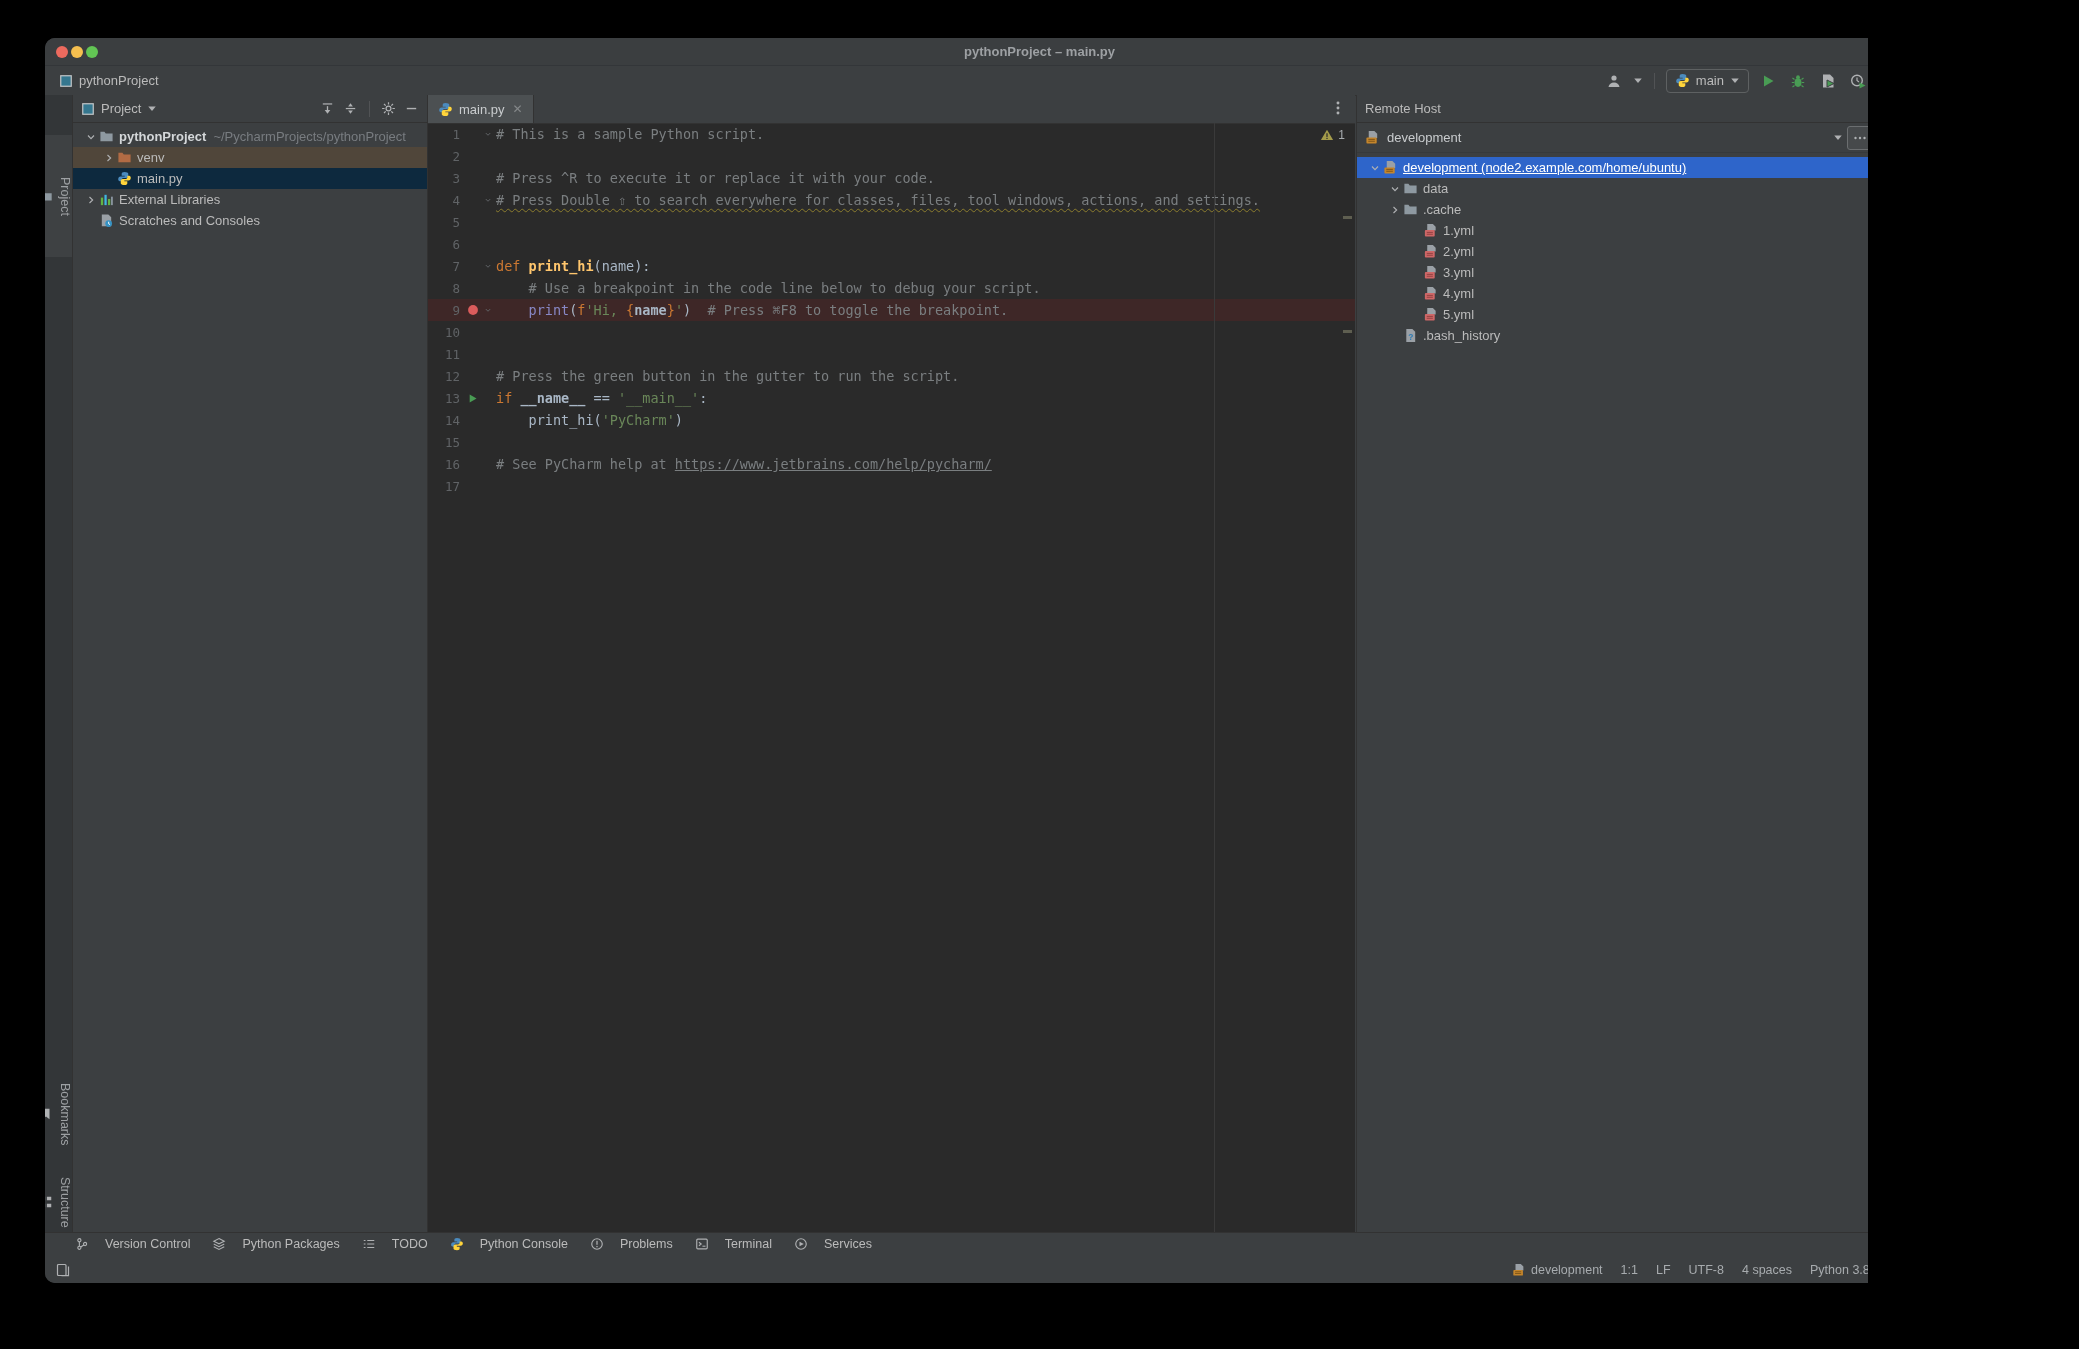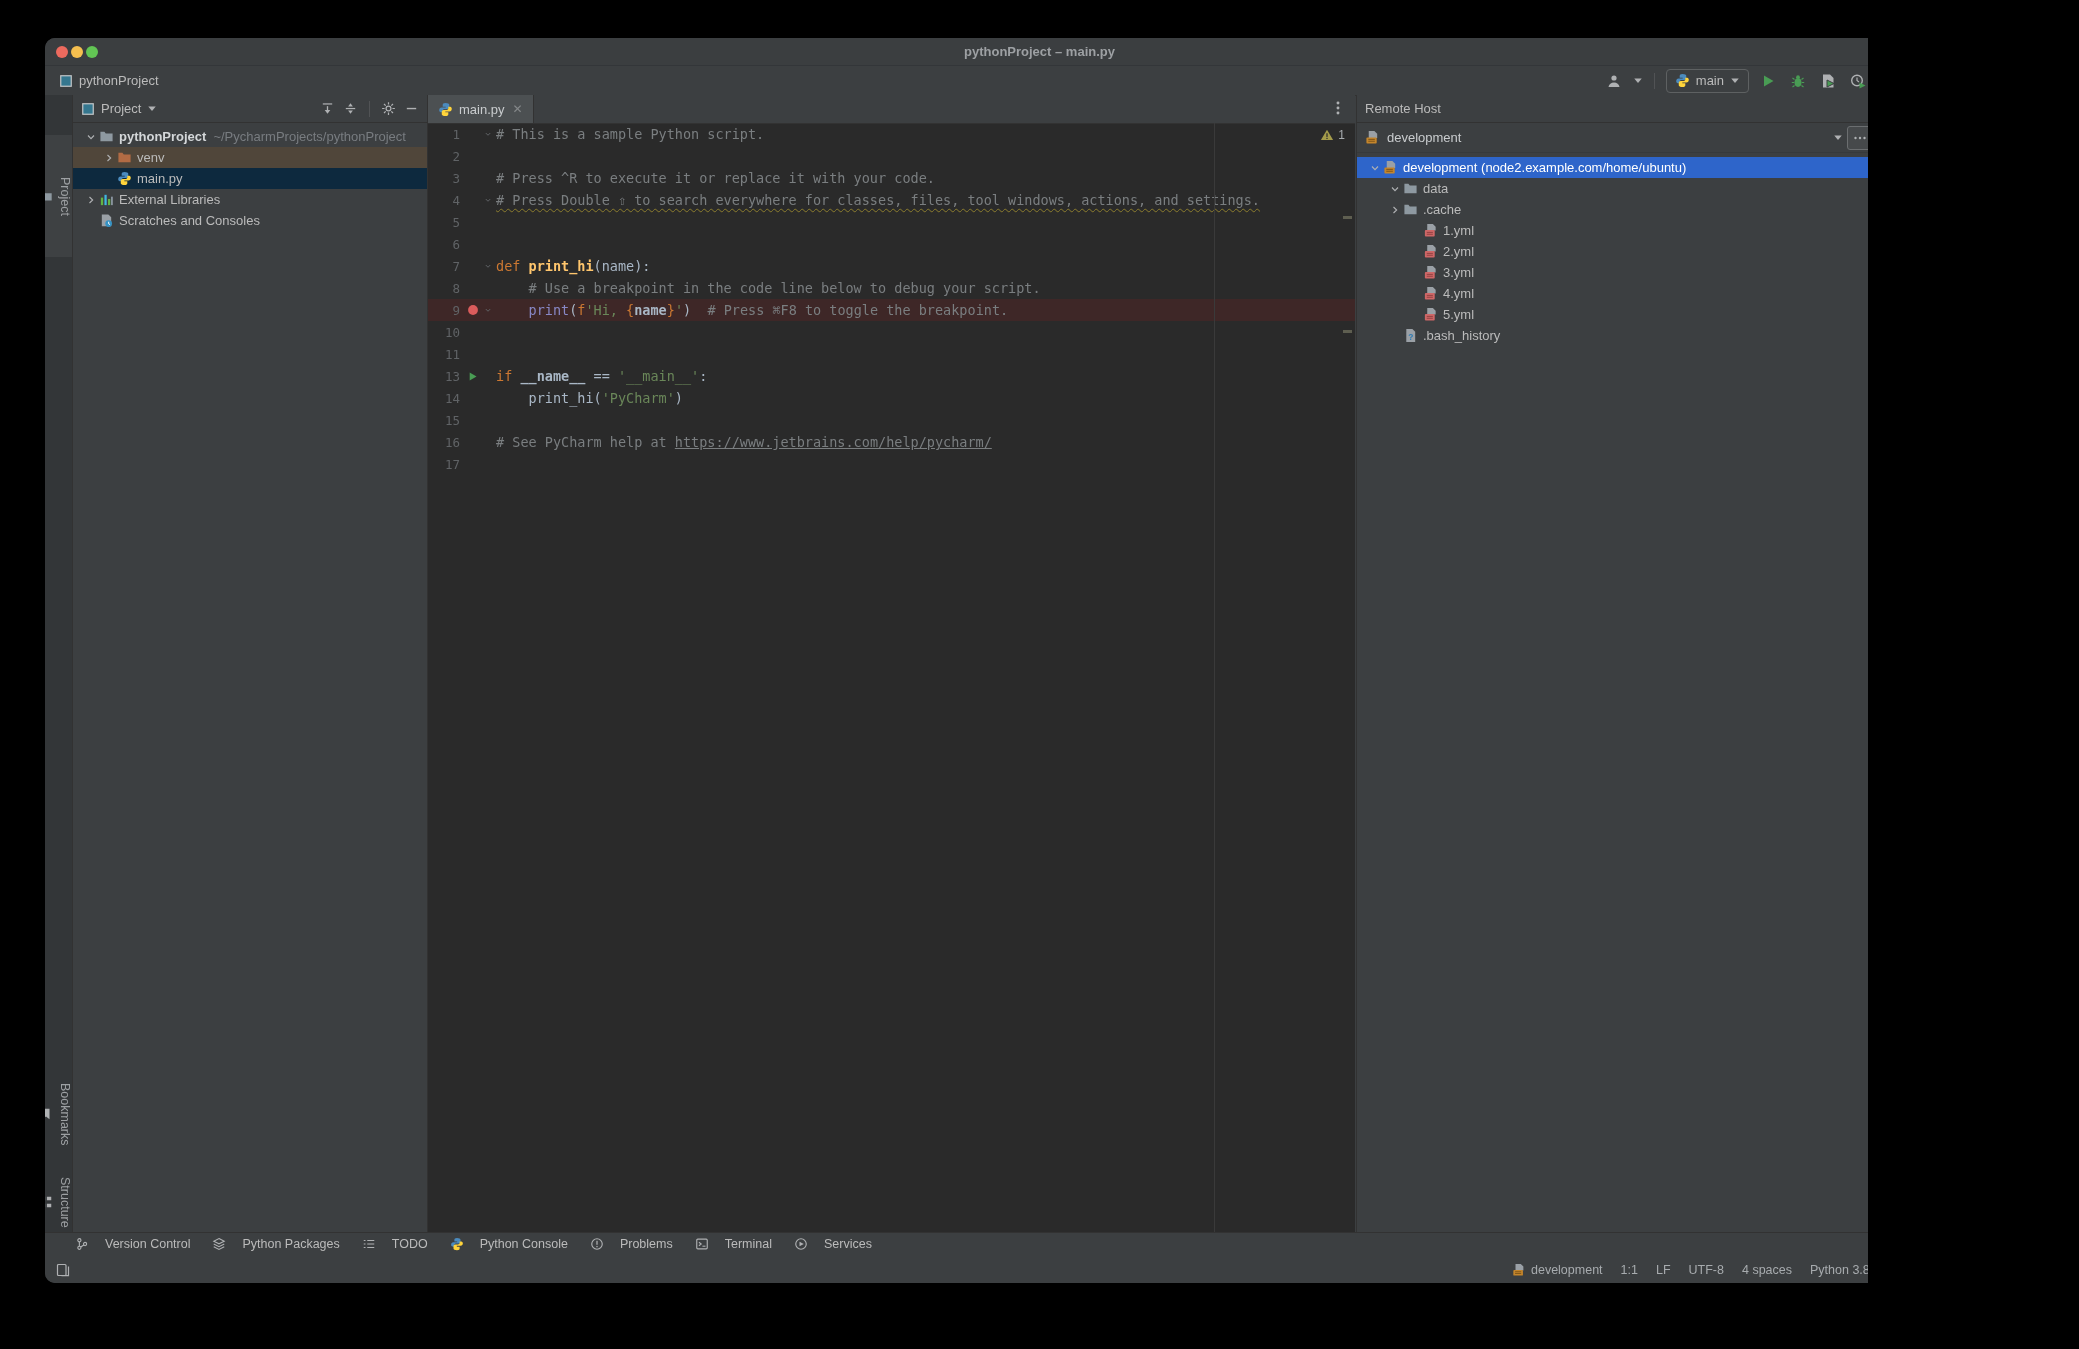--- a/index.html
+++ b/index.html
@@ -44,21 +44,21 @@
   .project-panel{position:absolute;left:28px;top:57px;width:354px;bottom:51px;background:#3C3F41;
                  border-right:1px solid #323232;overflow:hidden;}
   .tree{position:absolute;left:0;right:0;top:31px;}
   .tree-row{height:21px;display:flex;align-items:center;font-size:13px;color:#BBBBBB;white-space:nowrap;}
   .t-chev{width:15px;height:15px;flex:0 0 15px;display:flex;align-items:center;justify-content:center;}
   .t-icon{width:16px;height:16px;flex:0 0 16px;display:flex;align-items:center;justify-content:center;margin-right:5px;}
   .t-label.bold{font-weight:bold;color:#D4D7D9;}
   .t-suffix{color:#787C80;margin-left:7px;}
   .r-venv{background:#50463A;}
   .r-seldim{background:#0D293E;}
-  .r-selblue{background:#2E65CA;color:#FFFFFF;}
+  .r-selblue{background:#2E65CA;color:#FFFFFF;text-decoration:underline;}
 
   
   .editor{position:absolute;left:383px;top:57px;width:927px;bottom:51px;background:#2A2A2A;overflow:hidden;}
   .tabbar{position:absolute;left:0;right:0;top:0;height:28px;background:#3C3F41;border-bottom:1px solid #323232;}
   .etab{position:absolute;left:0;top:0;height:28px;display:flex;align-items:center;gap:6px;background:#4C5052;
         padding:0 10px;font-size:13px;color:#C9CCCE;border-right:1px solid #323232;}
   .tab-close{color:#85888A;font-size:12px;margin-left:2px;}
   .kebab{position:absolute;right:8px;top:4px;}
   .code{position:absolute;left:0;right:0;top:28px;bottom:0;
         font-family:"DejaVu Sans Mono","DejaVu Sans",monospace;font-size:13.5px;}
@@ -414,20 +414,21 @@
                 <path d="M4.5 6.5 8 10l3.5-3.5" stroke="#606366" fill="none" stroke-width="1.6"></path>
               </svg></span><span class="ctext"><span class="kw">def </span><span class="fn">print_hi</span><span class="pl">(name):</span></span></div>
           <div class="code-line"><span class="ln">8</span><span class="gslot"></span><span class="fslot"></span><span class="ctext"><span class="com">    # Use a breakpoint in the code line below to debug your script.</span></span></div>
           <div class="code-line bp"><span class="ln">9</span><span class="gslot"><svg width="14" height="14" viewBox="0 0 16 16" aria-hidden="true">
                 <circle cx="8" cy="8" r="5.6" fill="#DB5C5C"></circle>
               </svg></span><span class="fslot"><svg width="10" height="10" viewBox="0 0 16 16" aria-hidden="true">
                 <path d="M4.5 6.5 8 10l3.5-3.5" stroke="#606366" fill="none" stroke-width="1.6"></path>
               </svg></span><span class="ctext"><span class="pl">    </span><span class="bi">print</span><span class="pl">(</span><span class="kw">f</span><span class="str">'Hi, </span><span class="kw">{</span><span class="bb">name</span><span class="kw">}</span><span class="str">'</span><span class="pl">)</span><span class="com">  # Press ⌘F8 to toggle the breakpoint.</span></span></div>
           <div class="code-line"><span class="ln">10</span><span class="gslot"></span><span class="fslot"></span><span class="ctext"></span></div>
           <div class="code-line"><span class="ln">11</span><span class="gslot"></span><span class="fslot"></span><span class="ctext"></span></div>
+          <div class="code-line"><span class="ln">12</span><span class="gslot"></span><span class="fslot"></span><span class="ctext"><span class="com"># Press the green button in the gutter to run the script.</span></span></div>
           <div class="code-line"><span class="ln">13</span><span class="gslot"><svg width="13" height="13" viewBox="0 0 16 16" aria-hidden="true">
                 <polygon points="4.5,3 13,8 4.5,13" fill="#499C54"></polygon>
               </svg></span><span class="fslot"></span><span class="ctext"><span class="kw">if </span><span class="bb">__name__</span><span class="pl"> == </span><span class="str">'__main__'</span><span class="pl">:</span></span></div>
           <div class="code-line"><span class="ln">14</span><span class="gslot"></span><span class="fslot"></span><span class="ctext"><span class="pl">    print_hi(</span><span class="str">'PyCharm'</span><span class="pl">)</span></span></div>
           <div class="code-line"><span class="ln">15</span><span class="gslot"></span><span class="fslot"></span><span class="ctext"></span></div>
           <div class="code-line"><span class="ln">16</span><span class="gslot"></span><span class="fslot"></span><span class="ctext"><span class="com"># See PyCharm help at </span><span class="com link">https://www.jetbrains.com/help/pycharm/</span></span></div>
           <div class="code-line"><span class="ln">17</span><span class="gslot"></span><span class="fslot"></span><span class="ctext"></span></div>
         </div>
       <div class="margin-guide"></div>
       <div class="warn-widget">

